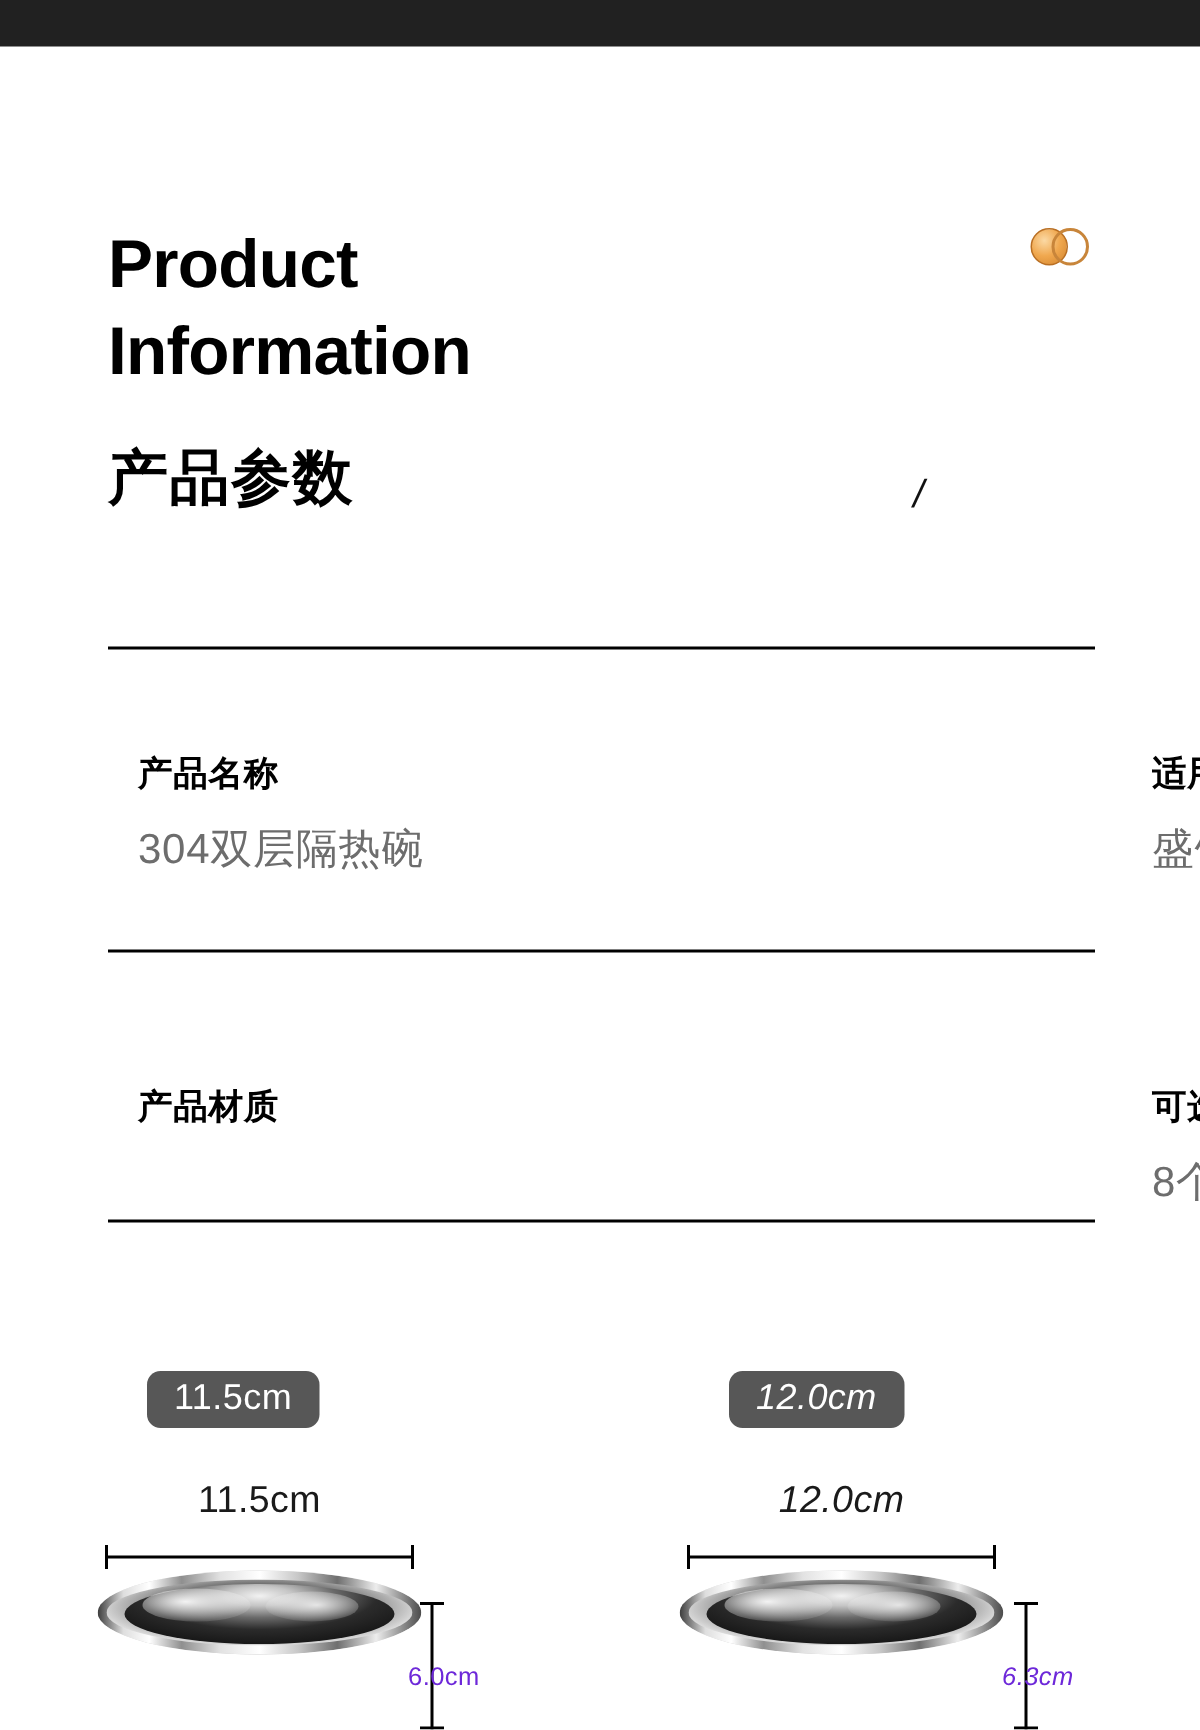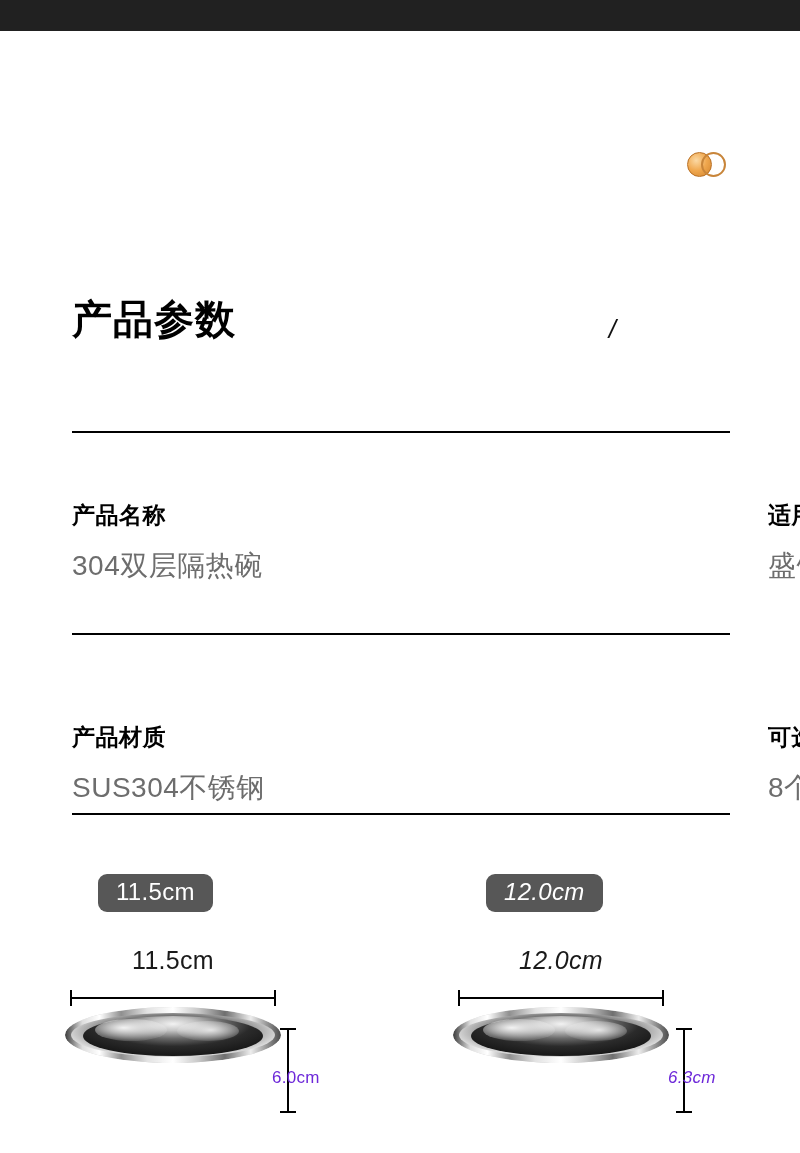--- a/index.html
+++ b/index.html
@@ -115,21 +115,21 @@
     display: flex;
   }
   .spec-row.r1 { top: 500px; }
   .spec-row.r2 { top: 682px; margin-top: 40px; }
 
   .spec-cell {
     box-sizing: border-box;
   }
   .spec-cell.col-left {
     width: 385px;
-    padding-left: 72px;
+    padding-left: 92px;
   }
   .spec-cell.col-right {
     width: 415px;
     padding-left: 383px;
   }
   .spec-label {
     font-size: 23px;
     font-weight: 700;
     color: #000000;
     letter-spacing: 0.5px;
@@ -141,21 +141,21 @@
     font-weight: 400;
     color: #6d6d6d;
     letter-spacing: 0.5px;
     white-space: nowrap;
   }
 
   
   .sizes {
     position: absolute;
     left: 0;
-    top: 860px;
+    top: 900px;
     width: 717px;
     height: 253px;
   }
   .size-item {
     position: absolute;
     top: 0;
     width: 390px;
     height: 253px;
   }
   .size-item.s1 { left: 0px; }
@@ -359,20 +359,22 @@
   }
   .height-label.l1 { left: 272px; }
   .height-label.l2 { left: 280px; }
 </style>
 </head>
 <body>
 
 <div class="topbar"></div>
 
 <div class="header">
+  <div class="page-title">Product
+Information</div>
   <div class="brand-mark">
     <span class="circle-filled"></span>
     <span class="circle-outline"></span>
   </div>
 </div>
 
 <div class="section-head">
   <div class="section-title-cn">产品参数</div>
   <div class="section-slash">/</div>
 </div>
@@ -388,21 +390,20 @@
   </div>
   <div class="spec-cell col-right">
     <div class="spec-label">适用范围</div>
     <div class="spec-value">盛饭、泡面、装汤等</div>
   </div>
 </div>
 
 <div class="spec-row r2">
   <div class="spec-cell col-left">
     <div class="spec-label">产品材质</div>
-    <div class="spec-value">SUS304不锈钢</div>
   </div>
   <div class="spec-cell col-right">
     <div class="spec-label">可选尺寸</div>
     <div class="spec-value">8个尺寸可选</div>
   </div>
 </div>
 
 <div class="sizes">
 
   <div class="size-item s1">

